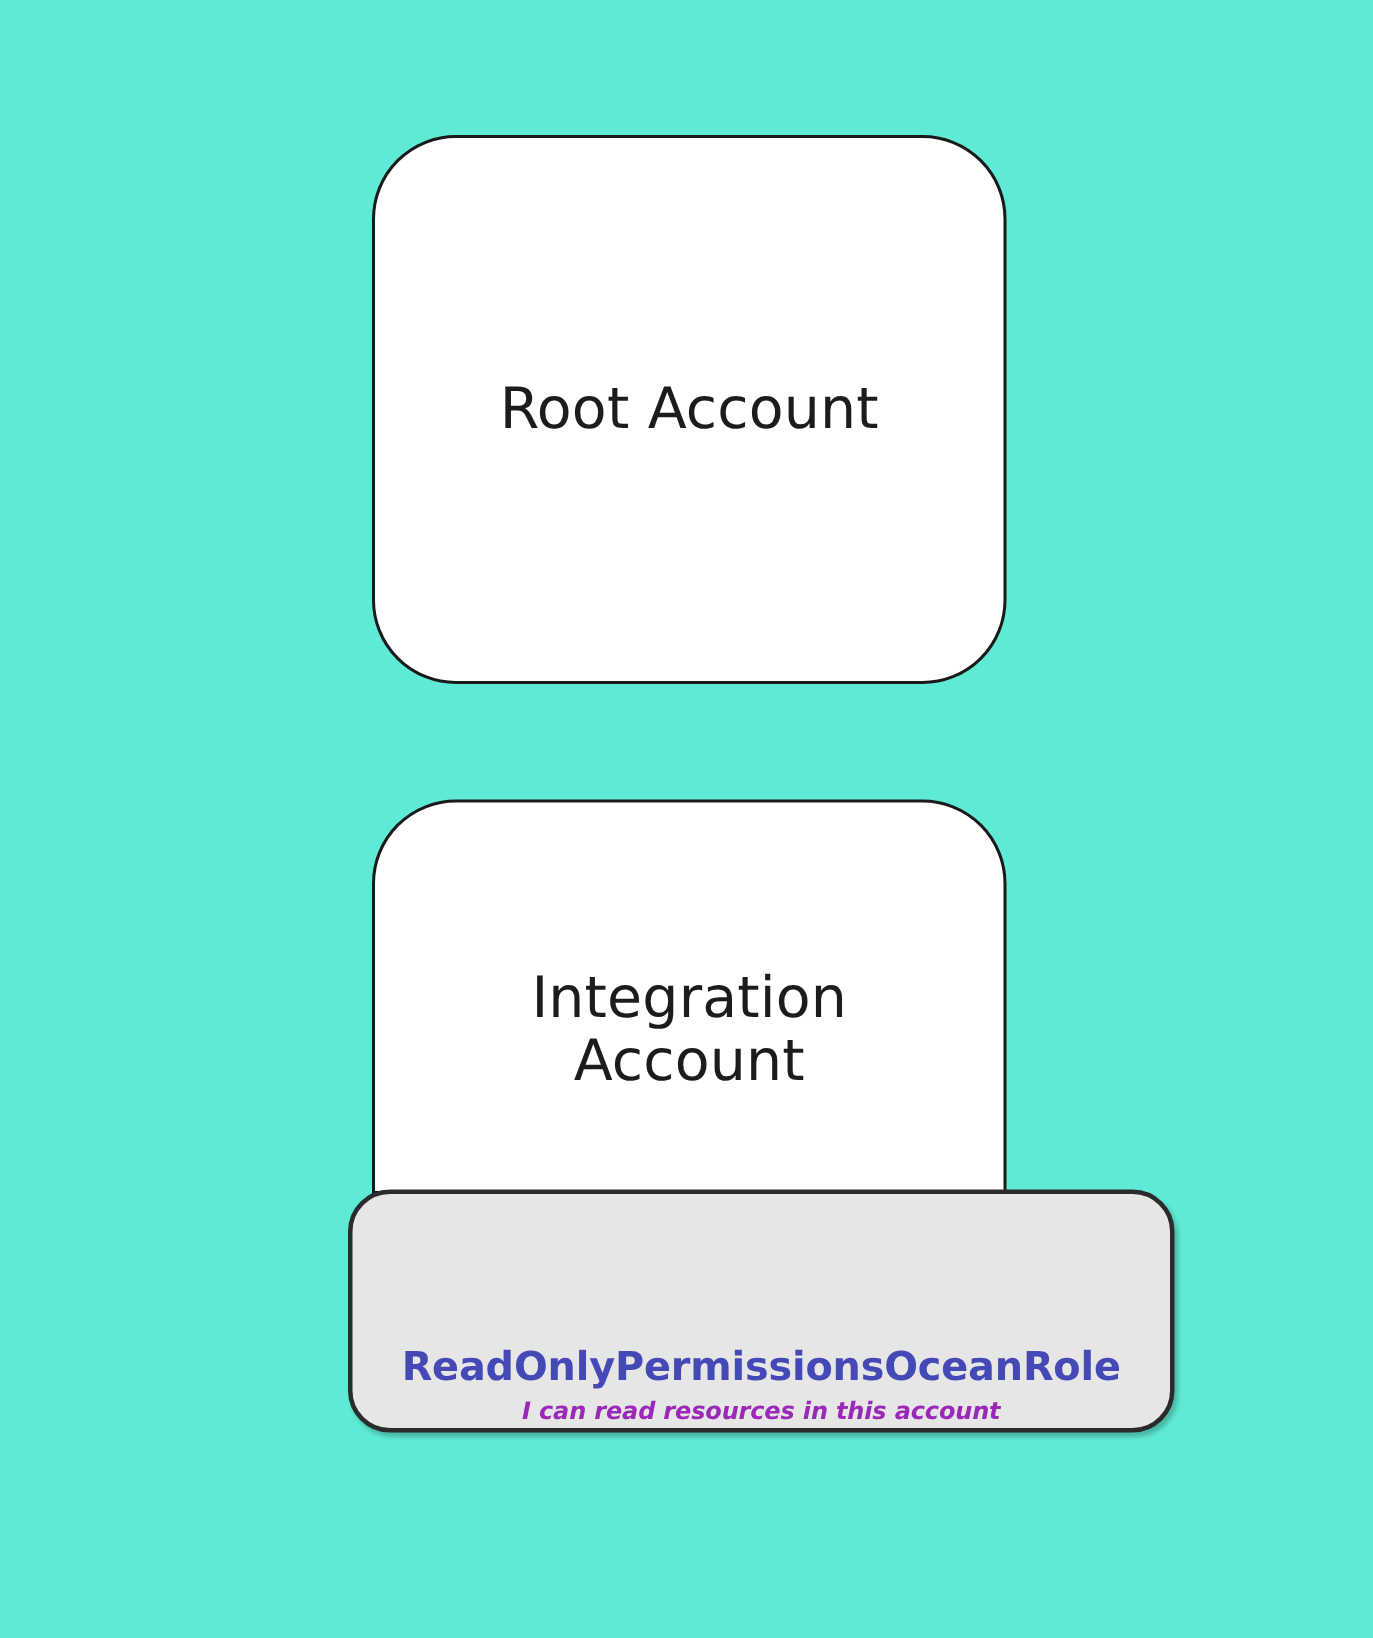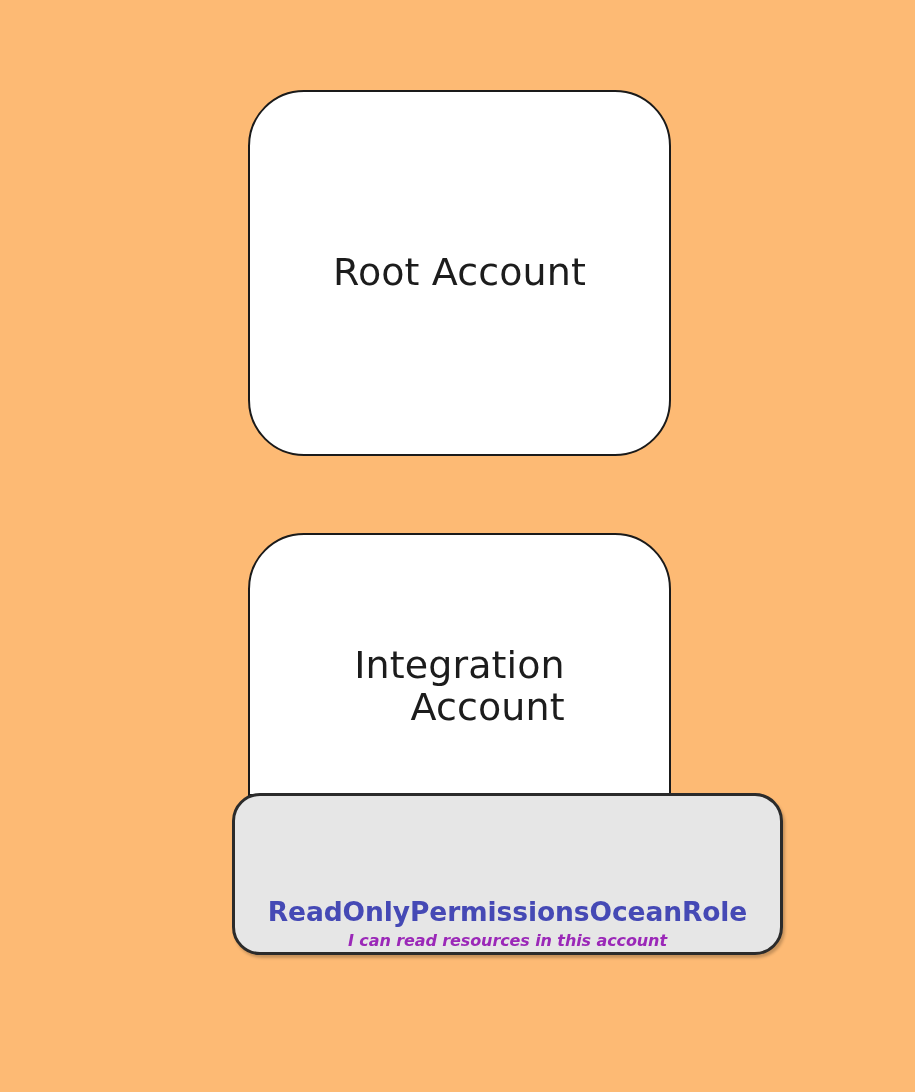--- a/index.html
+++ b/index.html
@@ -12,21 +12,21 @@
     height: 1092px;
     background: #ffffff;
     font-family: "DejaVu Sans", "Liberation Sans", sans-serif;
     overflow: hidden;
   }
 
   #diagram-canvas {
     position: relative;
     width: 915px;
     height: 1092px;
-    background: #fdba74;
+    background: #5eead4;
   }
 
   
   .account-box {
     position: absolute;
     box-sizing: border-box;
     background: #ffffff;
     border: 2px solid #1a1a1a;
     display: flex;
     align-items: center;
@@ -44,21 +44,20 @@
   }
 
   #integration-account-box {
     left: 248px;
     top: 533px;
     width: 423px;
     height: 263px;
     border-radius: 56px 56px 0 0;
     border-bottom: 2px solid #1a1a1a;
     z-index: 2;
-    text-align: right;
   }
 
   .account-label {
     font-size: 38px;
     font-weight: 400;
     color: #1c1c1c;
     line-height: 1.08;
     letter-spacing: 0.1px;
     max-width: 300px;
     white-space: pre-line;

